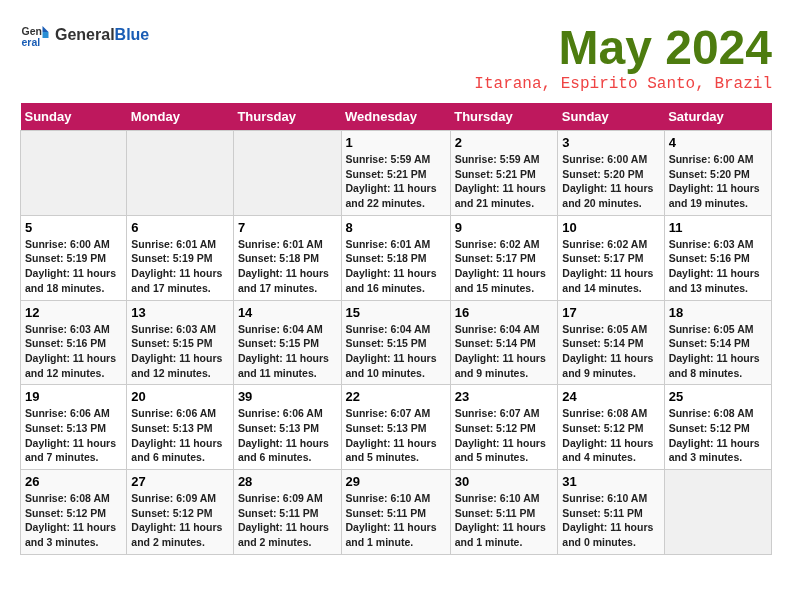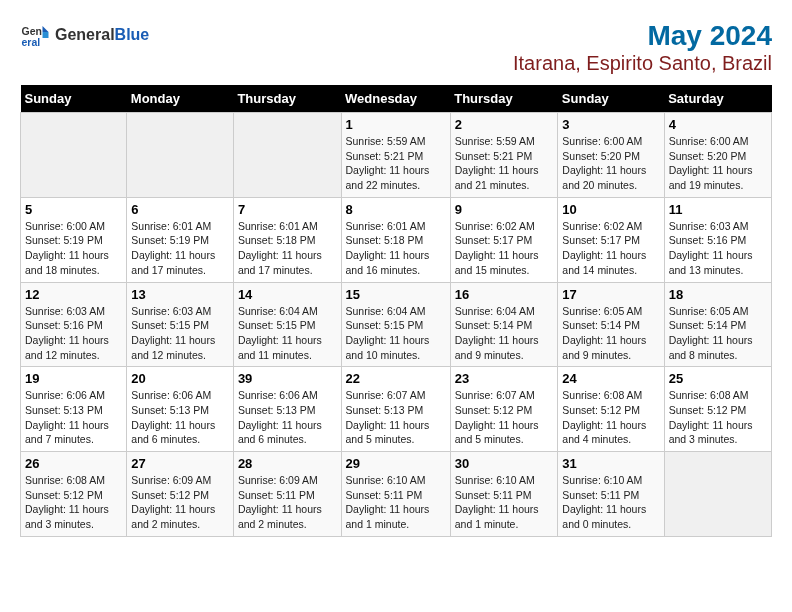--- a/index.html
+++ b/index.html
@@ -30,35 +30,36 @@
     .logo-blue { color: #1a5db5; font-size: 16px; font-weight: bold; }
     .logo-icon {
       width: 30px;
       height: 30px;
       margin-right: 5px;
     }
     .title-area {
       text-align: right;
     }
     .month-title {
-      font-size: 28px;
-      font-weight: bold;
-      color: #0369a1;
+      font-size: 48px;
+      font-weight: bold;
+      color: #4d7c0f;
     }
     .location {
-      font-size: 20px;
-      color: #7f1d1d;
+      font-size: 16px;
+      color: #ef4444;
+      font-family: Liberation Mono, monospace;
     }
     table {
       width: 100%;
       border-collapse: collapse;
       font-size: 11px;
     }
     thead tr th {
-      background-color: #000000;
+      background-color: #be185d;
       color: #fff;
       padding: 6px 4px;
       text-align: left;
       font-size: 13px;
       font-weight: bold;
     }
     tbody tr td {
       border: 1px solid #ccc;
       vertical-align: top;
       padding: 4px;
@@ -72,20 +73,21 @@
     .day-num {
       font-size: 13px;
       font-weight: bold;
       margin-bottom: 2px;
       display: block;
     }
     .day-info {
       font-size: 10.5px;
       color: #222;
       line-height: 1.4;
+      font-weight: bold;
     }
     .empty-cell {
       background: #f0f0f0 !important;
     }
   </style>
 </head>
 <body>
 
 <div class="header">
   <div class="logo">

